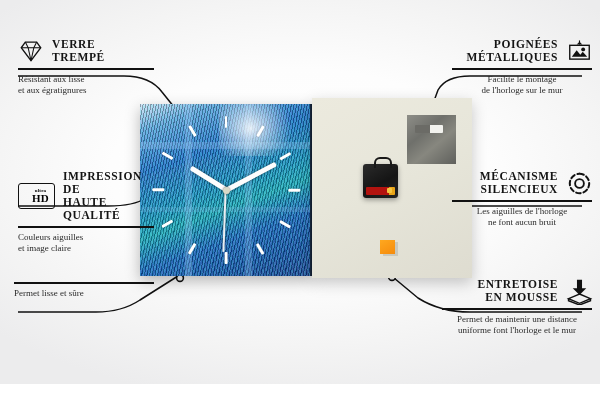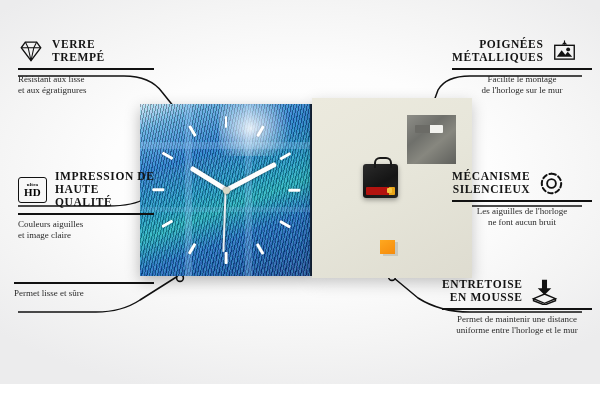--- a/index.html
+++ b/index.html
@@ -15,21 +15,21 @@
       linear-gradient(135deg,#eceded 0%,#ffffff 35%,#ffffff 65%,#e9eaea 100%);
   }
 
   
   #wires{position:absolute;left:0;top:0;width:600px;height:400px;}
 
   
   .feat{position:absolute;}
   .feat .row{display:flex;align-items:center;gap:8px;}
   .feat.left .row{justify-content:flex-start;}
-  .feat.right .row{}
+  .feat.right .row{justify-content:flex-end;}
   .ttl{
     font-family:"Liberation Serif", serif;
     font-weight:bold;font-size:11.5px;letter-spacing:.6px;
     color:#141414;line-height:13px;text-transform:uppercase;
   }
   .feat.right .ttl{text-align:right;}
   .rule{height:1.6px;background:#111;margin:4px 0 4px 0;}
   .sub{
     font-family:"Liberation Serif", serif;
     font-size:9px;line-height:11px;color:#2a2a2a;
@@ -188,21 +188,21 @@
     <div class="rule" style="width:136px;"></div>
     <div class="sub">
       <span>Résistant aux lisse</span><br>
       <span>et aux égratignures</span>
     </div>
   </div>
 
   <div class="feat left" style="left:18px;top:170px;width:140px;">
     <div class="row">
       <span class="ico" style="width:27px;height:24px;flex:0 0 27px;border:1.6px solid #111;border-radius:3px;
-                   display:flex;flex-direction:column;align-items:center;justify-content:center;line-height:1;">
+                   display:flex;flex-direction:column;align-items:center;justify-content:center;line-height:1;padding-left:8px;">
         <span style="font-size:5px;font-weight:bold;letter-spacing:.2px;">ultra</span>
         <span style="font-size:11px;font-weight:bold;letter-spacing:.3px;">HD</span>
       </span>
       <span class="ttl">
         <span>IMPRESSION DE</span><br>
         <span>HAUTE QUALITÉ</span>
       </span>
     </div>
     <div class="rule" style="width:136px;"></div>
     <div class="sub">
@@ -272,17 +272,17 @@
         <svg viewBox="0 0 32 32" width="27" height="27">
           <path d="M13 2 H19 V12 H24 L16 20 L8 12 H13 Z" fill="#111"></path>
           <path d="M16 19 L29 24.5 L16 30 L3 24.5 Z" fill="none" stroke="#111" stroke-width="1.7"></path>
           <path d="M3 24.5 V27 L16 32 L29 27 V24.5" fill="none" stroke="#111" stroke-width="1.7"></path>
         </svg>
       </span>
     </div>
     <div class="rule" style="width:150px;margin-left:auto;"></div>
     <div class="sub">
       <span>Permet de maintenir une distance</span><br>
-      <span>uniforme entre l'horloge et le mur</span>
+      <span>uniforme font l'horloge et le mur</span>
     </div>
   </div>
 
 </div>
 
 </body></html>

